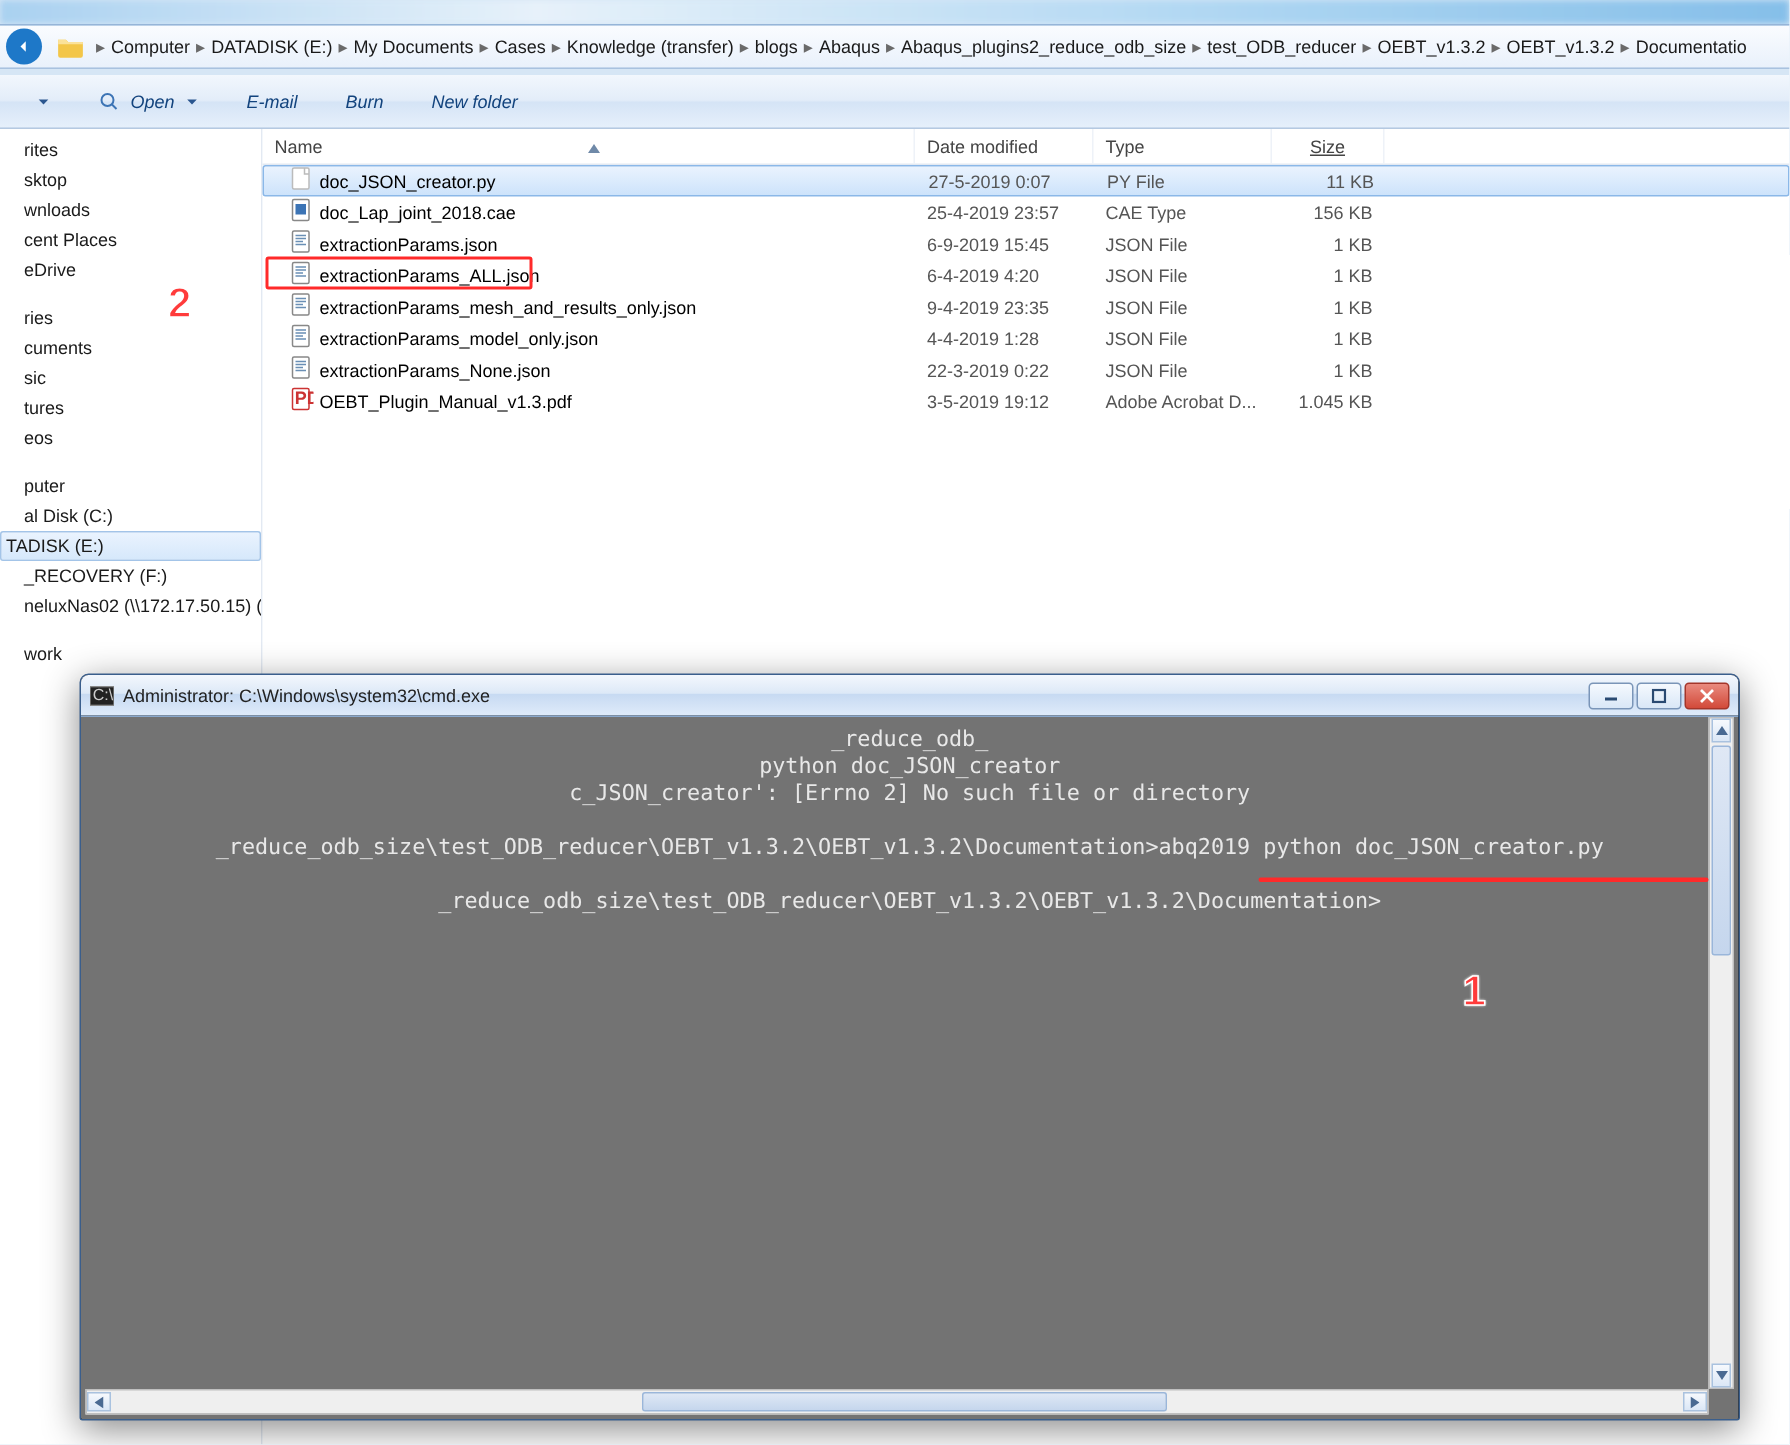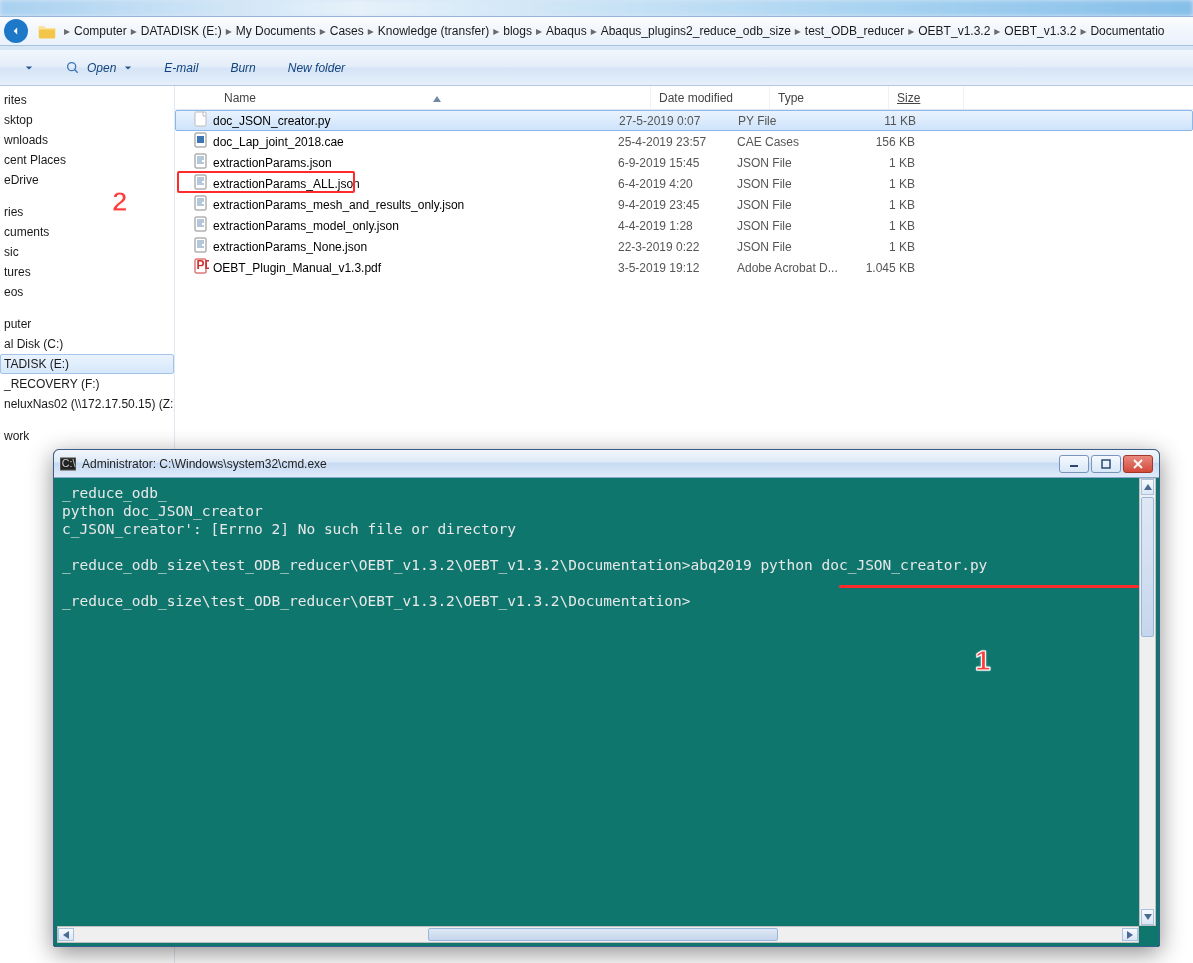--- a/index.html
+++ b/index.html
@@ -26,29 +26,29 @@
   background:linear-gradient(#f2f7fd,#e3edf9 48%,#d5e4f6 52%,#e6f0fb);
   border-bottom:1px solid #b5c9e1; display:flex; align-items:center; padding-left:6px; }
 .tool-btn { display:flex; align-items:center; gap:6px; padding:4px 10px; margin-right:10px;
   color:#12437d; border:1px solid transparent; border-radius:3px;font-style:italic; }
 .open-ico { width:16px; height:16px; }
 .dropdown-caret { width:8px; height:8px; margin-left:2px; }
 
 
 .leftnav { position:absolute; top:86px; left:0; width:175px; bottom:0; background:#fff;
   border-right:1px solid #e3e9f2; padding-top:4px; color:#1a1a1a; }
-.nav-item { padding:3px 8px 3px 4px; white-space:nowrap; overflow:hidden; }
+.nav-item { padding:3px 8px 3px 16px; white-space:nowrap; overflow:hidden; }
 .nav-sep { height:12px; }
 .nav-item.sel { background:linear-gradient(#eaf3fe,#d6e8fb); border:1px solid #a3c4e8; border-radius:2px; padding:2px 7px 2px 3px; }
 
 
 .files { position:absolute; top:86px; left:175px; right:0; bottom:0; background:#fff; }
 .file-head { display:flex; height:24px; border-bottom:1px solid #e3e9f2; color:#444; }
 .file-head .col { display:flex; align-items:center; padding-left:8px; border-right:1px solid #eef2f8; }
-.col.name { flex:0 0 435px;margin-left:41px; } .col.date { flex:0 0 119px; } .col.type { flex:0 0 119px; } .col.size { flex:0 0 75px; justify-content:flex-start; padding-right:8px;text-decoration:underline; }
+.col.name { flex:0 0 435px; } .col.date { flex:0 0 119px; } .col.type { flex:0 0 119px; } .col.size { flex:0 0 75px; justify-content:center; padding-right:8px;text-decoration:underline; }
 .sort-ind { margin-left:auto; margin-right:50%; transform:translateX(50%); }
 .file-rows { }
 .row { display:flex; height:21px; align-items:center; }
 .row .c { overflow:hidden; text-overflow:ellipsis; white-space:nowrap; }
 .c.name { flex:0 0 435px; display:flex; align-items:center; gap:4px; padding-left:18px; }
 .c.date { flex:0 0 119px; color:#555; padding-left:8px; }
 .c.type { flex:0 0 119px; color:#555; padding-left:8px; }
 .c.size { flex:0 0 75px; color:#555; text-align:right; padding-right:8px; }
 .row.selected { background:linear-gradient(#eaf3fe,#cde3fb); border:1px solid #8bb8e8; border-radius:2px; }
 .row.selected .c.name { padding-left:17px; }
@@ -63,22 +63,22 @@
 .cmd-titlebar { height:28px; background:linear-gradient(#f3f7fd,#dde9f7 45%,#c7daf2 48%,#dfebfa);
   border-bottom:1px solid #8aa8cc; display:flex; align-items:center; gap:6px; padding:0 6px; }
 .cmd-ico { width:16px; height:14px; }
 .cmd-title { color:#222; flex:1; }
 .win-btns { display:flex; gap:2px; }
 .win-btn { width:30px; height:18px; border:1px solid #7a95b8; border-radius:3px;
   display:flex; align-items:center; justify-content:center;
   background:linear-gradient(#f5f9fe,#d9e7f7); cursor:pointer; }
 .win-btn.close { background:linear-gradient(#e98a7e,#d24a3a); border-color:#a4362a; }
 .win-btn svg { width:10px; height:10px; }
-.cmd-body { flex:1; background:#0f766e; color:#e8e8e8; font-family:"Lucida Console","Consolas",monospace;
-  font-size:14.5px; line-height:18px; padding:6px 8px 0 8px; position:relative; white-space:pre; overflow:hidden; }
+.cmd-body { flex:1; background:#737373; color:#e8e8e8; font-family:"Lucida Console","Consolas",monospace;
+  font-size:14.5px; line-height:18px; padding:6px 8px 0 8px; position:relative; white-space:pre; overflow:hidden;text-align:center; }
 .cmd-scroll-v { position:absolute; top:28px; right:3px; bottom:20px; width:17px;
   background:#efefef; border:1px solid #bfbfbf; }
 .cmd-scroll-v .thumb { position:absolute; left:1px; right:1px; top:18px; height:140px;
   background:linear-gradient(#dfe8f5,#c5d6ed); border:1px solid #9ab6da; border-radius:2px; }
 .cmd-scroll-v .arrow { position:absolute; left:1px; right:1px; height:16px;
   background:linear-gradient(#f6f9fd,#dbe7f6); border:1px solid #a9c2df;
   display:flex; align-items:center; justify-content:center; }
 .cmd-scroll-v .arrow.up { top:0; } .cmd-scroll-v .arrow.down { bottom:0; }
 .cmd-scroll-h { position:absolute; left:3px; right:20px; bottom:3px; height:17px;
   background:#efefef; border:1px solid #bfbfbf; }
@@ -197,21 +197,21 @@
       </div>
       <div class="row">
         <div class="c name">
           <span><svg class="file-ico" viewBox="0 0 16 16">
               <rect x="2" y="1" width="11" height="14" rx="1" fill="#fff" stroke="#888"></rect>
               <rect x="4" y="4" width="7" height="7" fill="#3c74b5"></rect>
             </svg></span>
           <span>doc_Lap_joint_2018.cae</span>
         </div>
         <div class="c date">25-4-2019 23:57</div>
-        <div class="c type">CAE Cases</div>
+        <div class="c type">CAE Type</div>
         <div class="c size">156 KB</div>
       </div>
       <div class="row">
         <div class="c name">
           <span><svg class="file-ico" viewBox="0 0 16 16">
               <rect x="2" y="1" width="11" height="14" rx="1" fill="#fff" stroke="#888"></rect>
               <path d="M4 4h7M4 6h7M4 8h5M4 10h7" stroke="#6a8fb5" stroke-width="1"></path>
             </svg></span>
           <span>extractionParams.json</span>
         </div>
@@ -232,21 +232,21 @@
         <div class="c size">1 KB</div>
       </div>
       <div class="row">
         <div class="c name">
           <span><svg class="file-ico" viewBox="0 0 16 16">
               <rect x="2" y="1" width="11" height="14" rx="1" fill="#fff" stroke="#888"></rect>
               <path d="M4 4h7M4 6h7M4 8h5M4 10h7" stroke="#6a8fb5" stroke-width="1"></path>
             </svg></span>
           <span>extractionParams_mesh_and_results_only.json</span>
         </div>
-        <div class="c date">9-4-2019 23:45</div>
+        <div class="c date">9-4-2019 23:35</div>
         <div class="c type">JSON File</div>
         <div class="c size">1 KB</div>
       </div>
       <div class="row">
         <div class="c name">
           <span><svg class="file-ico" viewBox="0 0 16 16">
               <rect x="2" y="1" width="11" height="14" rx="1" fill="#fff" stroke="#888"></rect>
               <path d="M4 4h7M4 6h7M4 8h5M4 10h7" stroke="#6a8fb5" stroke-width="1"></path>
             </svg></span>
           <span>extractionParams_model_only.json</span>

